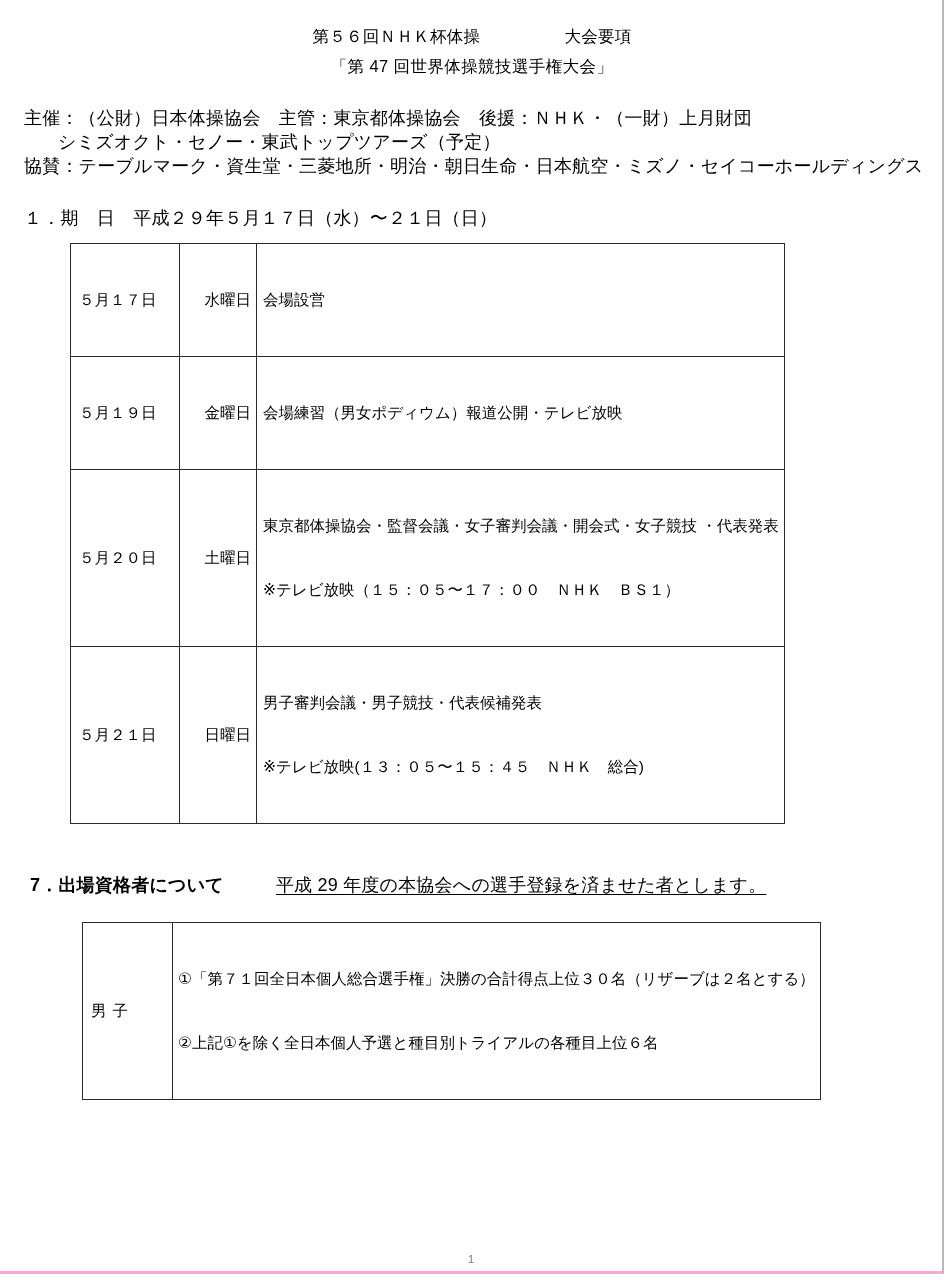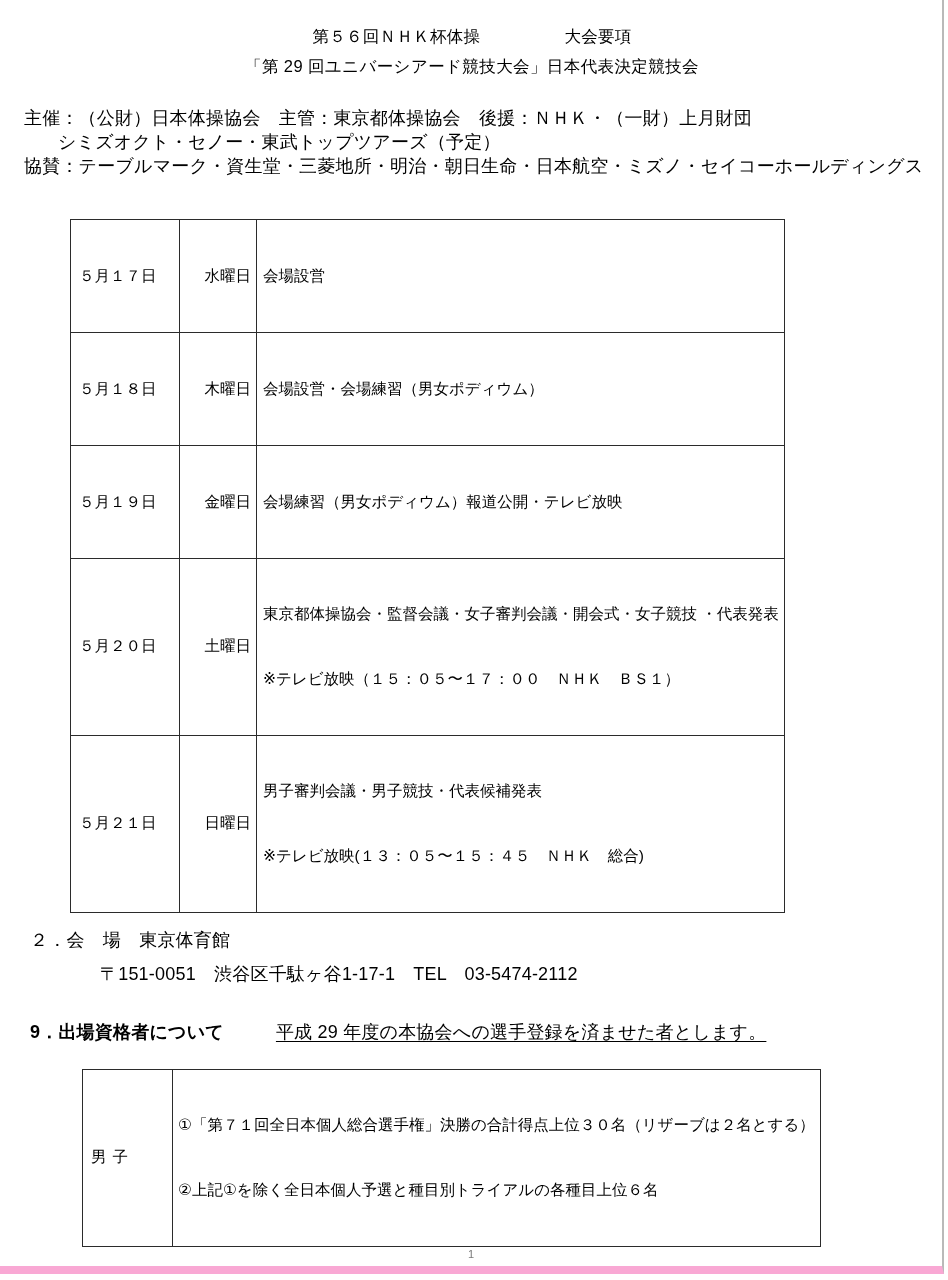--- a/index.html
+++ b/index.html
@@ -14,21 +14,21 @@
     color: #000000;
     overflow: hidden;
   }
   #page {
     position: relative;
     width: 944px;
     height: 1274px;
     margin: 0;
     background: #ffffff;
     border-right: 2px solid #b9b9b9;
-    border-bottom: 8px solid #f9a8d4;
+    border-bottom: 3px solid #f9a8d4;
     box-sizing: border-box;
     padding: 0;
   }
   .doc {
     position: absolute;
     left: 0;
     top: 0;
     width: 944px;
     font-size: 15.5px;
     line-height: 1.0;
@@ -115,54 +115,48 @@
   }
 </style>
 </head>
 <body>
 
 <div id="page">
   <div class="doc">
 
     <div class="title-block">
       <div class="title-line first">第５６回ＮＨＫ杯体操　　　　　大会要項</div>
-      <div class="title-line">「第 29 回ユニバーシアード競技大会」日本代表決定競技会</div>
+      <div class="title-line">「第 47 回世界体操競技選手権大会」</div>
     </div>
 
     <div class="spacer-22"></div>
 
     <div>
       <div class="line ind-24">主催：（公財）日本体操協会　主管：東京都体操協会　後援：ＮＨＫ・（一財）上月財団</div>
       <div class="line ind-58">シミズオクト・セノー・東武トップツアーズ（予定）</div>
       <div class="line ind-24">協賛：テーブルマーク・資生堂・三菱地所・明治・朝日生命・日本航空・ミズノ・セイコーホールディングス</div>
     </div>
 
     <div class="spacer-28"></div>
 
     <div>
+      <div class="line ind-24">１．期　日　平成２９年５月１７日（水）〜２１日（日）</div>
 
       <div class="spacer-10"></div>
 
       <table class="doc-table" id="schedule-table">
         <tbody>
           <tr>
             <td class="c-date">５月１７日</td>
             <td class="c-day">水曜日</td>
             <td class="c-desc">
               <span class="sub">会場設営</span>
             </td>
           </tr>
           <tr>
-            <td class="c-date">５月１８日</td>
-            <td class="c-day">木曜日</td>
-            <td class="c-desc">
-              <span class="sub">会場設営・会場練習（男女ポディウム）</span>
-            </td>
-          </tr>
-          <tr>
             <td class="c-date">５月１９日</td>
             <td class="c-day">金曜日</td>
             <td class="c-desc">
               <span class="sub">会場練習（男女ポディウム）報道公開・テレビ放映</span>
             </td>
           </tr>
           <tr>
             <td class="c-date">５月２０日</td>
             <td class="c-day">土曜日</td>
             <td class="c-desc">
@@ -177,30 +171,25 @@
               <span class="sub">男子審判会議・男子競技・代表候補発表</span>
               <span class="sub">※テレビ放映(１３：０５〜１５：４５　ＮＨＫ　総合)</span>
             </td>
           </tr>
         </tbody>
       </table>
     </div>
 
     <div class="spacer-18"></div>
 
+
+    <div class="spacer-34"></div>
+
     <div>
-      <div class="line ind-30">２．会　場　東京体育館</div>
-      <div class="spacer-10"></div>
-      <div class="line ind-100">〒151-0051　渋谷区千駄ヶ谷1-17-1　TEL　03-5474-2112</div>
-    </div>
-
-    <div class="spacer-34"></div>
-
-    <div>
-      <div class="line ind-30"><span class="bold">9．出場資格者について</span><span>          </span><span class="underline">平成 29 年度の本協会への選手登録を済ませた者とします。</span></div>
+      <div class="line ind-30"><span class="bold">7．出場資格者について</span><span>          </span><span class="underline">平成 29 年度の本協会への選手登録を済ませた者とします。</span></div>
 
       <div class="spacer-22"></div>
 
       <table class="doc-table" id="eligibility-table">
         <tbody>
           <tr>
             <td class="c-cat">男子</td>
             <td class="c-body">
               <span class="sub">①「第７１回全日本個人総合選手権」決勝の合計得点上位３０名（リザーブは２名とする）</span>
               <span class="sub">②上記①を除く全日本個人予選と種目別トライアルの各種目上位６名</span>

